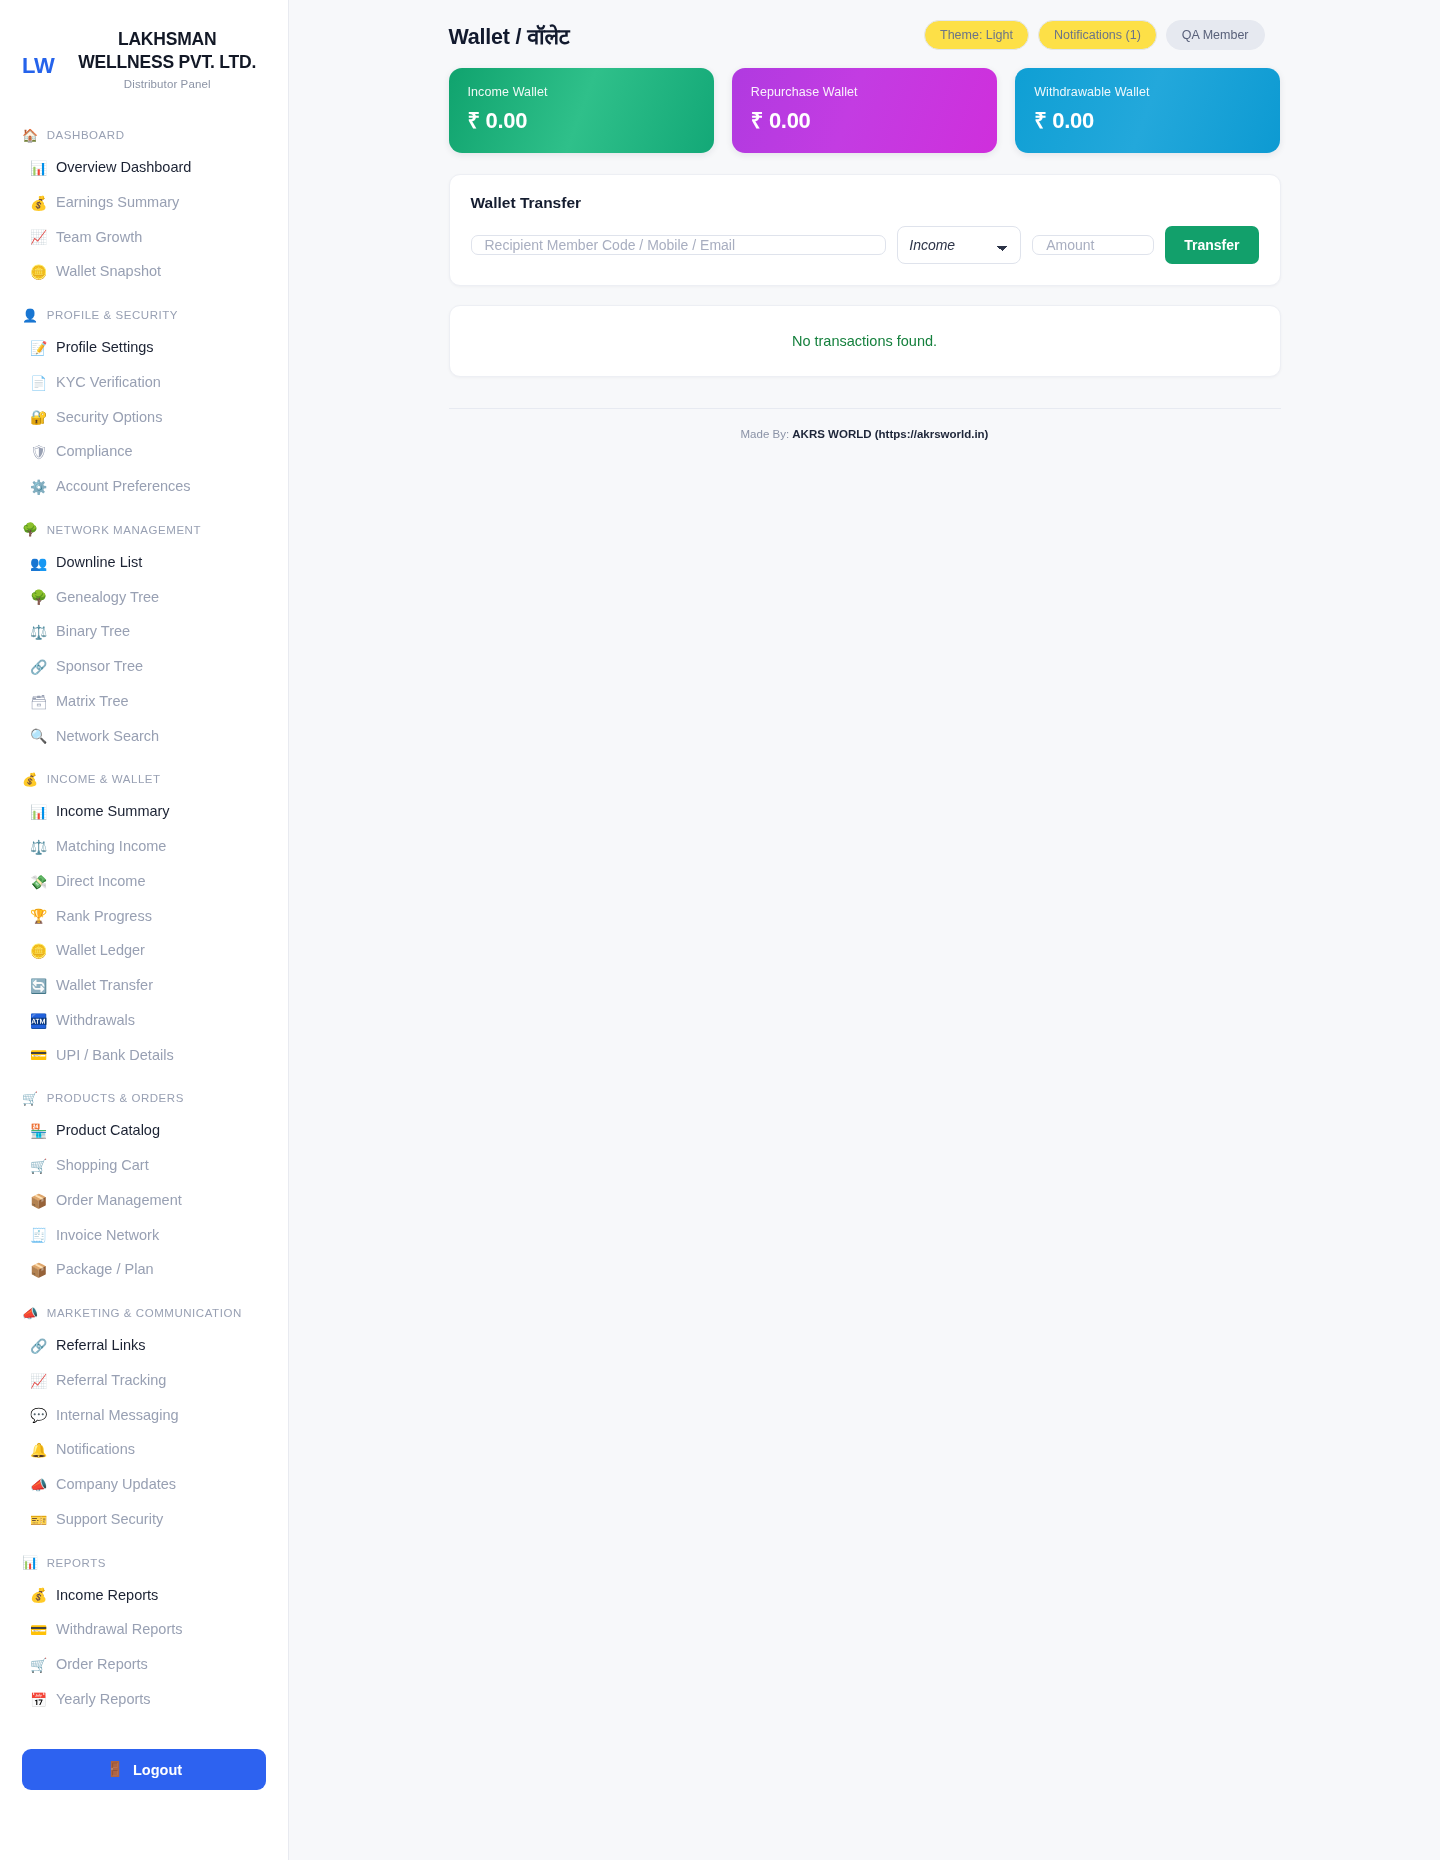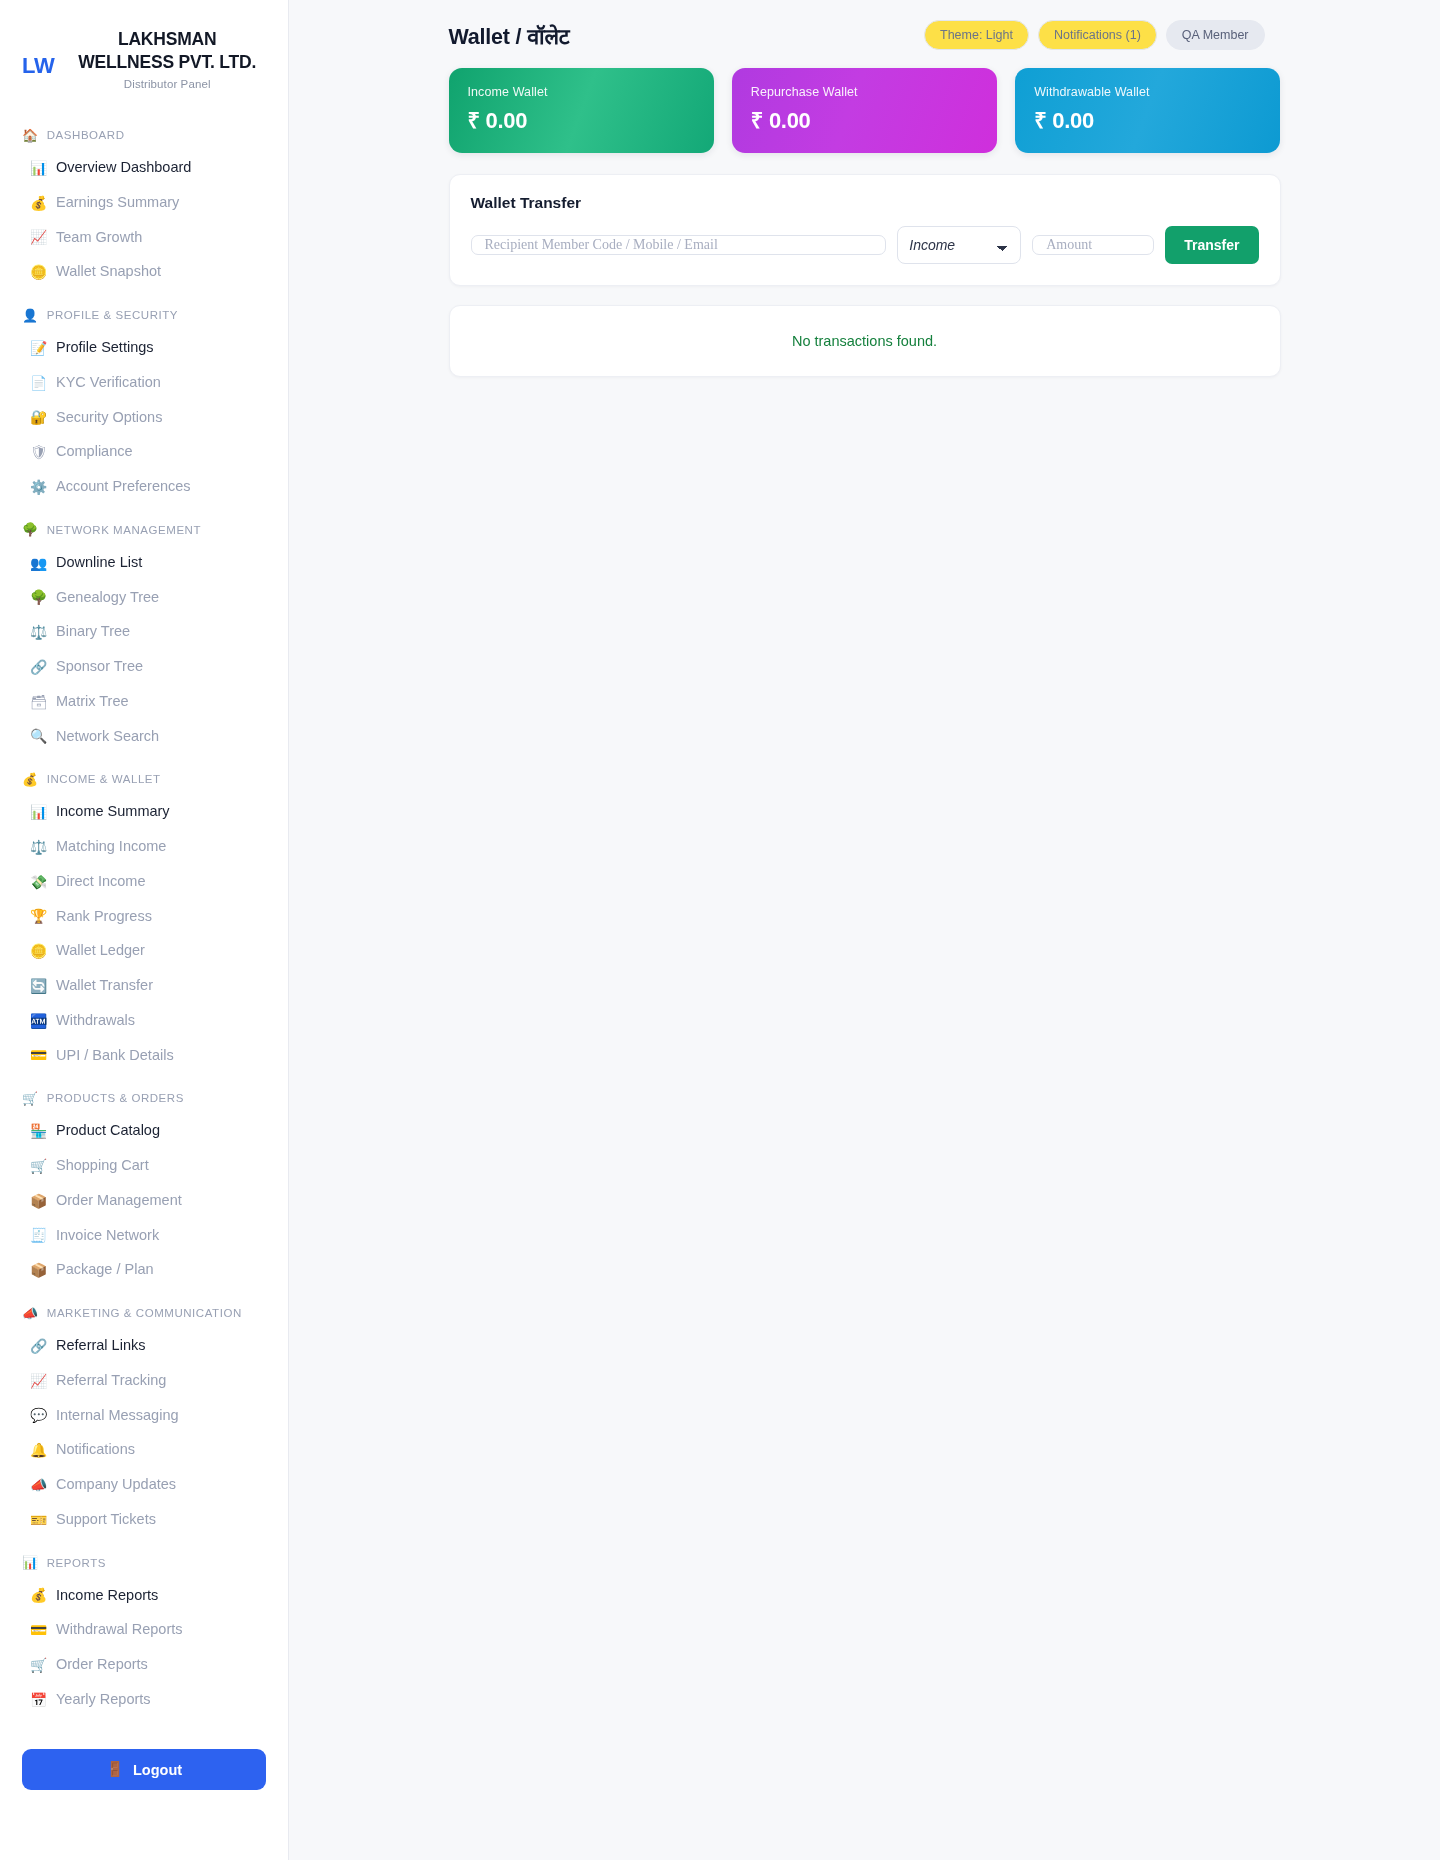--- a/index.html
+++ b/index.html
@@ -183,21 +183,21 @@
     margin-bottom: 14px;
   }
   .form-row { display: flex; gap: 11px; align-items: center; }
   .inp {
     border: 1px solid #dfe3ec;
     border-radius: 7px;
     padding: 1px 13px;
     font-size: 14px;
     color: #2c3347;
     background: #ffffff;
-    font-family: Liberation Serif, serif;
+    font-family: Liberation Sans, sans-serif;
     outline: none;
   }
   .inp::placeholder { color: #a8aec0; }
   .inp-recipient { flex: 1 1 auto; min-width: 0; }
   .inp-amount { flex: 0 0 122px; width: 122px; }
   .sel {
     flex: 0 0 124px;
     width: 124px;
     border: 1px solid #dfe3ec;
     border-radius: 8px;
@@ -427,21 +427,21 @@
           <div class="nav-item">
             <span class="emo">🔔</span>
             <span>Notifications</span>
           </div>
           <div class="nav-item">
             <span class="emo">📣</span>
             <span>Company Updates</span>
           </div>
           <div class="nav-item">
             <span class="emo">🎫</span>
-            <span>Support Tickets</span>
+            <span>Support Security</span>
           </div>
         </div>
         <div class="nav-section">
           <div class="section-head">
             <span class="emo">📊</span>
             <span>REPORTS</span>
           </div>
           <div class="nav-item strong">
             <span class="emo">💰</span>
             <span>Income Reports</span>
@@ -503,16 +503,20 @@
           <select class="sel" id="wallet-select"><option>Income</option><option>Repurchase</option><option>Withdrawable</option></select>
           <input class="inp inp-amount" type="text" placeholder="Amount" style="">
           <button class="btn-transfer">Transfer</button>
         </div>
       </section>
 
       <section class="empty-panel">
         <span>No transactions found.</span>
       </section>
 
+      <div class="footer">
+        <span>Made By:</span>
+        <b>AKRS WORLD (https://akrsworld.in)</b>
+      </div>
 
     </div>
   </main>
 </div>
 
 </body></html>

